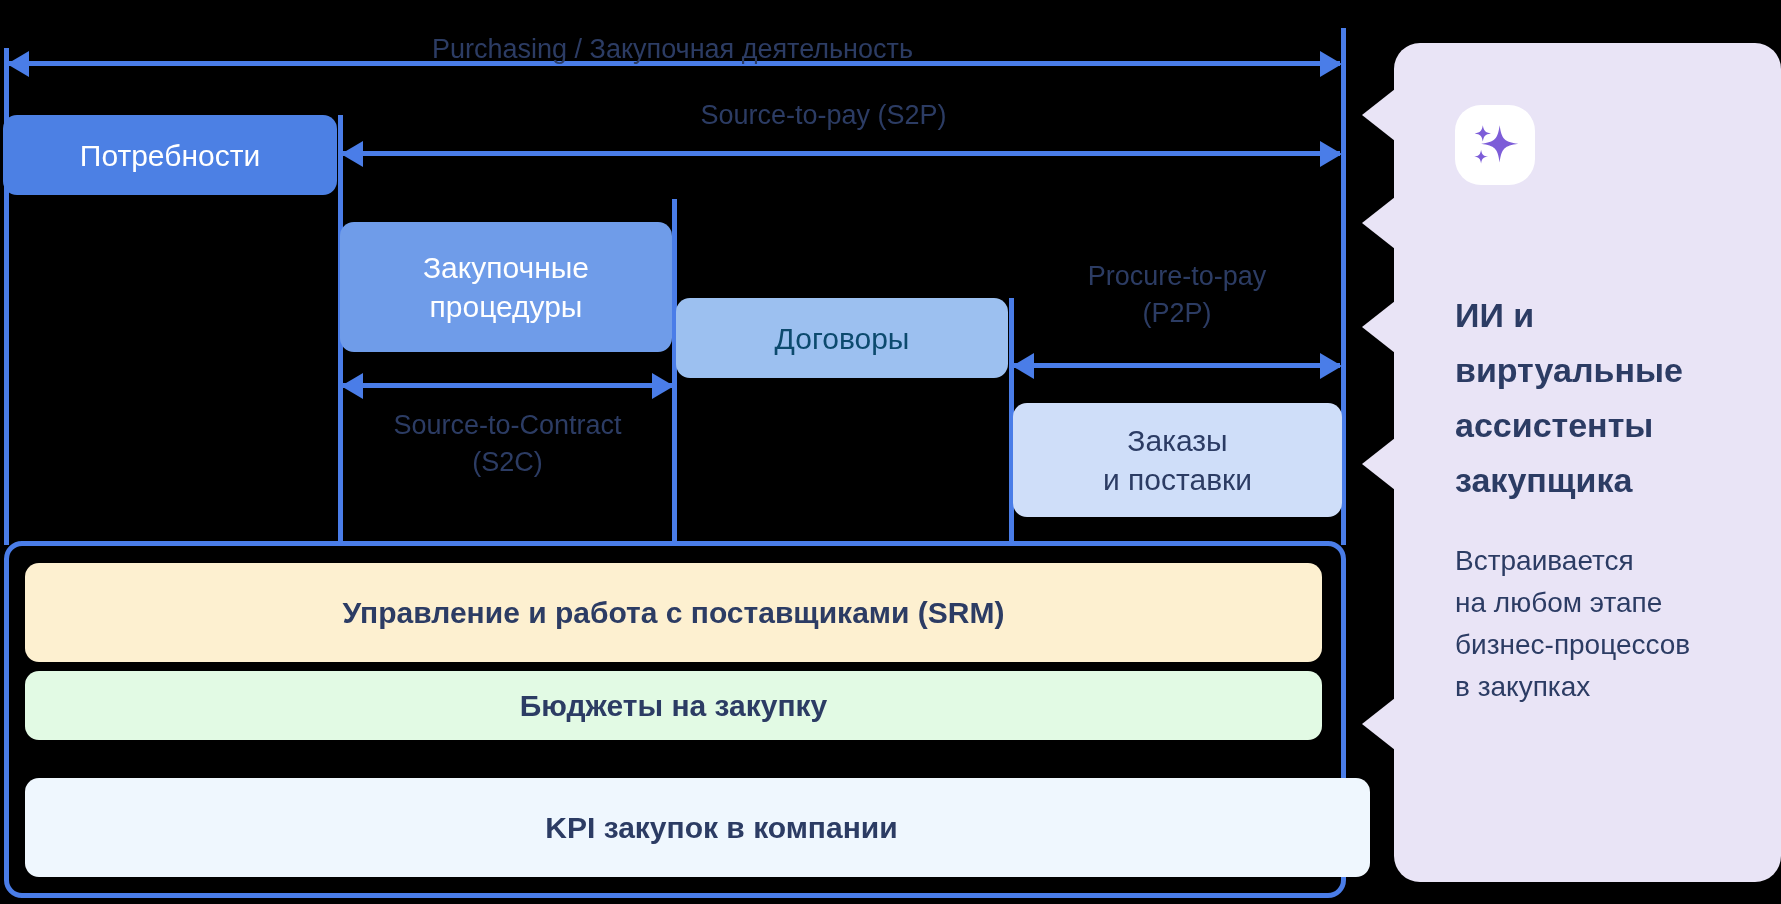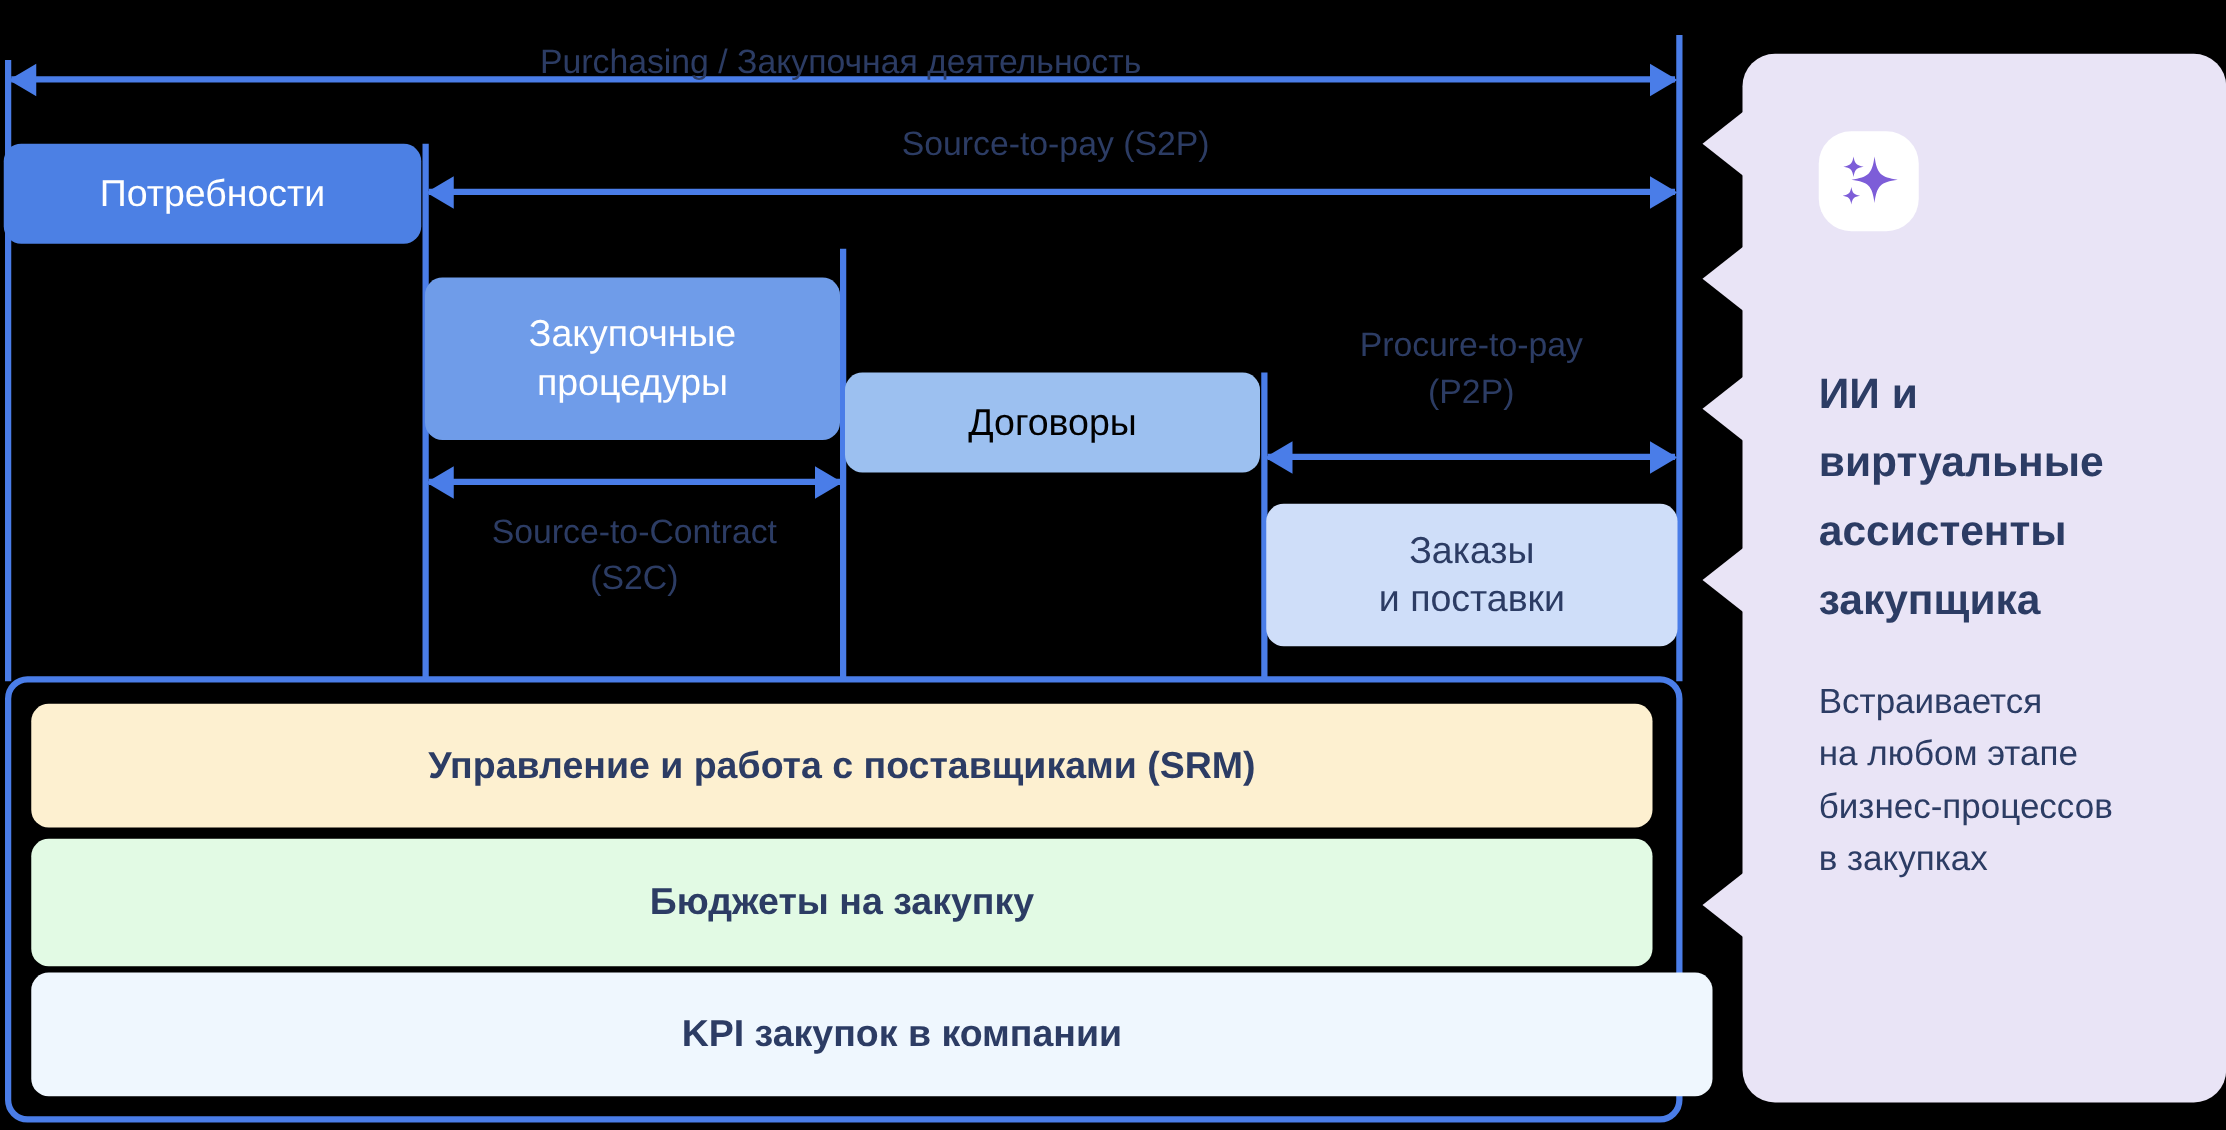--- a/index.html
+++ b/index.html
@@ -20,37 +20,37 @@
     border-top:13px solid transparent;border-bottom:13px solid transparent;border-right:22px solid #4a7de8;}
   .arrow::after{content:"";position:absolute;right:-2px;top:-10px;width:0;height:0;
     border-top:13px solid transparent;border-bottom:13px solid transparent;border-left:22px solid #4a7de8;}
   .arrow-purchasing{left:9px;top:61px;width:1331px;}
   .arrow-s2p{left:343px;top:151px;width:997px;}
   .arrow-s2c{left:343px;top:383px;width:329px;}
   .arrow-p2p{left:1014px;top:363px;width:326px;}
   
   .alabel{position:absolute;color:#2c3c64;font-weight:500;font-size:27px;text-align:center;white-space:pre-line;line-height:37px;}
   .label-purchasing{left:4px;top:6px;width:1337px;margin-top:25px;}
-  .label-s2p{left:346px;top:97px;width:997px;}
+  .label-s2p{left:325px;top:97px;width:997px;}
   .label-s2c{left:333px;top:407px;width:349px;}
   .label-p2p{left:1014px;top:258px;width:326px;}
   
   .stage{position:absolute;border-radius:14px;display:flex;align-items:center;justify-content:center;
     font-weight:400;font-size:30px;text-align:center;white-space:pre-line;line-height:1.3;}
   .stage-needs{left:3px;top:115px;width:334px;height:80px;background:#4c80e4;color:#ffffff;}
   .stage-procedures{left:340px;top:199px;width:332px;height:130px;background:#6f9ce9;color:#ffffff;margin-top:23px;}
-  .stage-contracts{left:676px;top:298px;width:332px;height:80px;background:#9cc0f0;color:#000000;}
+  .stage-contracts{left:676px;top:298px;width:332px;height:80px;background:#9cc0f0;color:#0c4a6e;}
   .stage-orders{left:1013px;top:403px;width:329px;height:114px;background:#cfdef9;color:#2c3c64;}
   
   .foundation{position:absolute;left:4px;top:541px;width:1342px;height:357px;box-sizing:border-box;
     border:5px solid #4a7de8;border-radius:18px;background:transparent;}
   .fbar{position:absolute;left:25px;width:1297px;border-radius:14px;display:flex;align-items:center;justify-content:center;
     font-weight:700;font-size:30px;color:#2c3c64;text-align:center;}
   .fbar-srm{top:563px;height:99px;background:#fdf0d0;}
-  .fbar-budget{top:671px;height:102px;background:#e2fae4;}
+  .fbar-budget{top:671px;height:69px;background:#e2fae4;}
   .fbar-kpi{top:778px;height:99px;background:#eff7fe;padding-left:48px;}
   
   .panel{position:absolute;left:1394px;top:43px;width:387px;height:839px;background:#e9e4f6;border-radius:26px;}
   .notch{position:absolute;left:1362px;width:0;height:0;
     border-top:26px solid transparent;border-bottom:26px solid transparent;border-right:33px solid #e9e4f6;}
   .notch-1{top:89px;}  .notch-2{top:197px;}  .notch-3{top:301px;}  .notch-4{top:438px;}  .notch-5{top:698px;}
   .ai-badge{position:absolute;left:1455px;top:105px;width:80px;height:80px;background:#ffffff;border-radius:26px;
     display:flex;align-items:center;justify-content:center;}
   .panel-heading{position:absolute;left:1455px;top:288px;width:262px;color:#2c3c64;
     font-weight:700;font-size:34px;line-height:55px;white-space:pre-line;}

